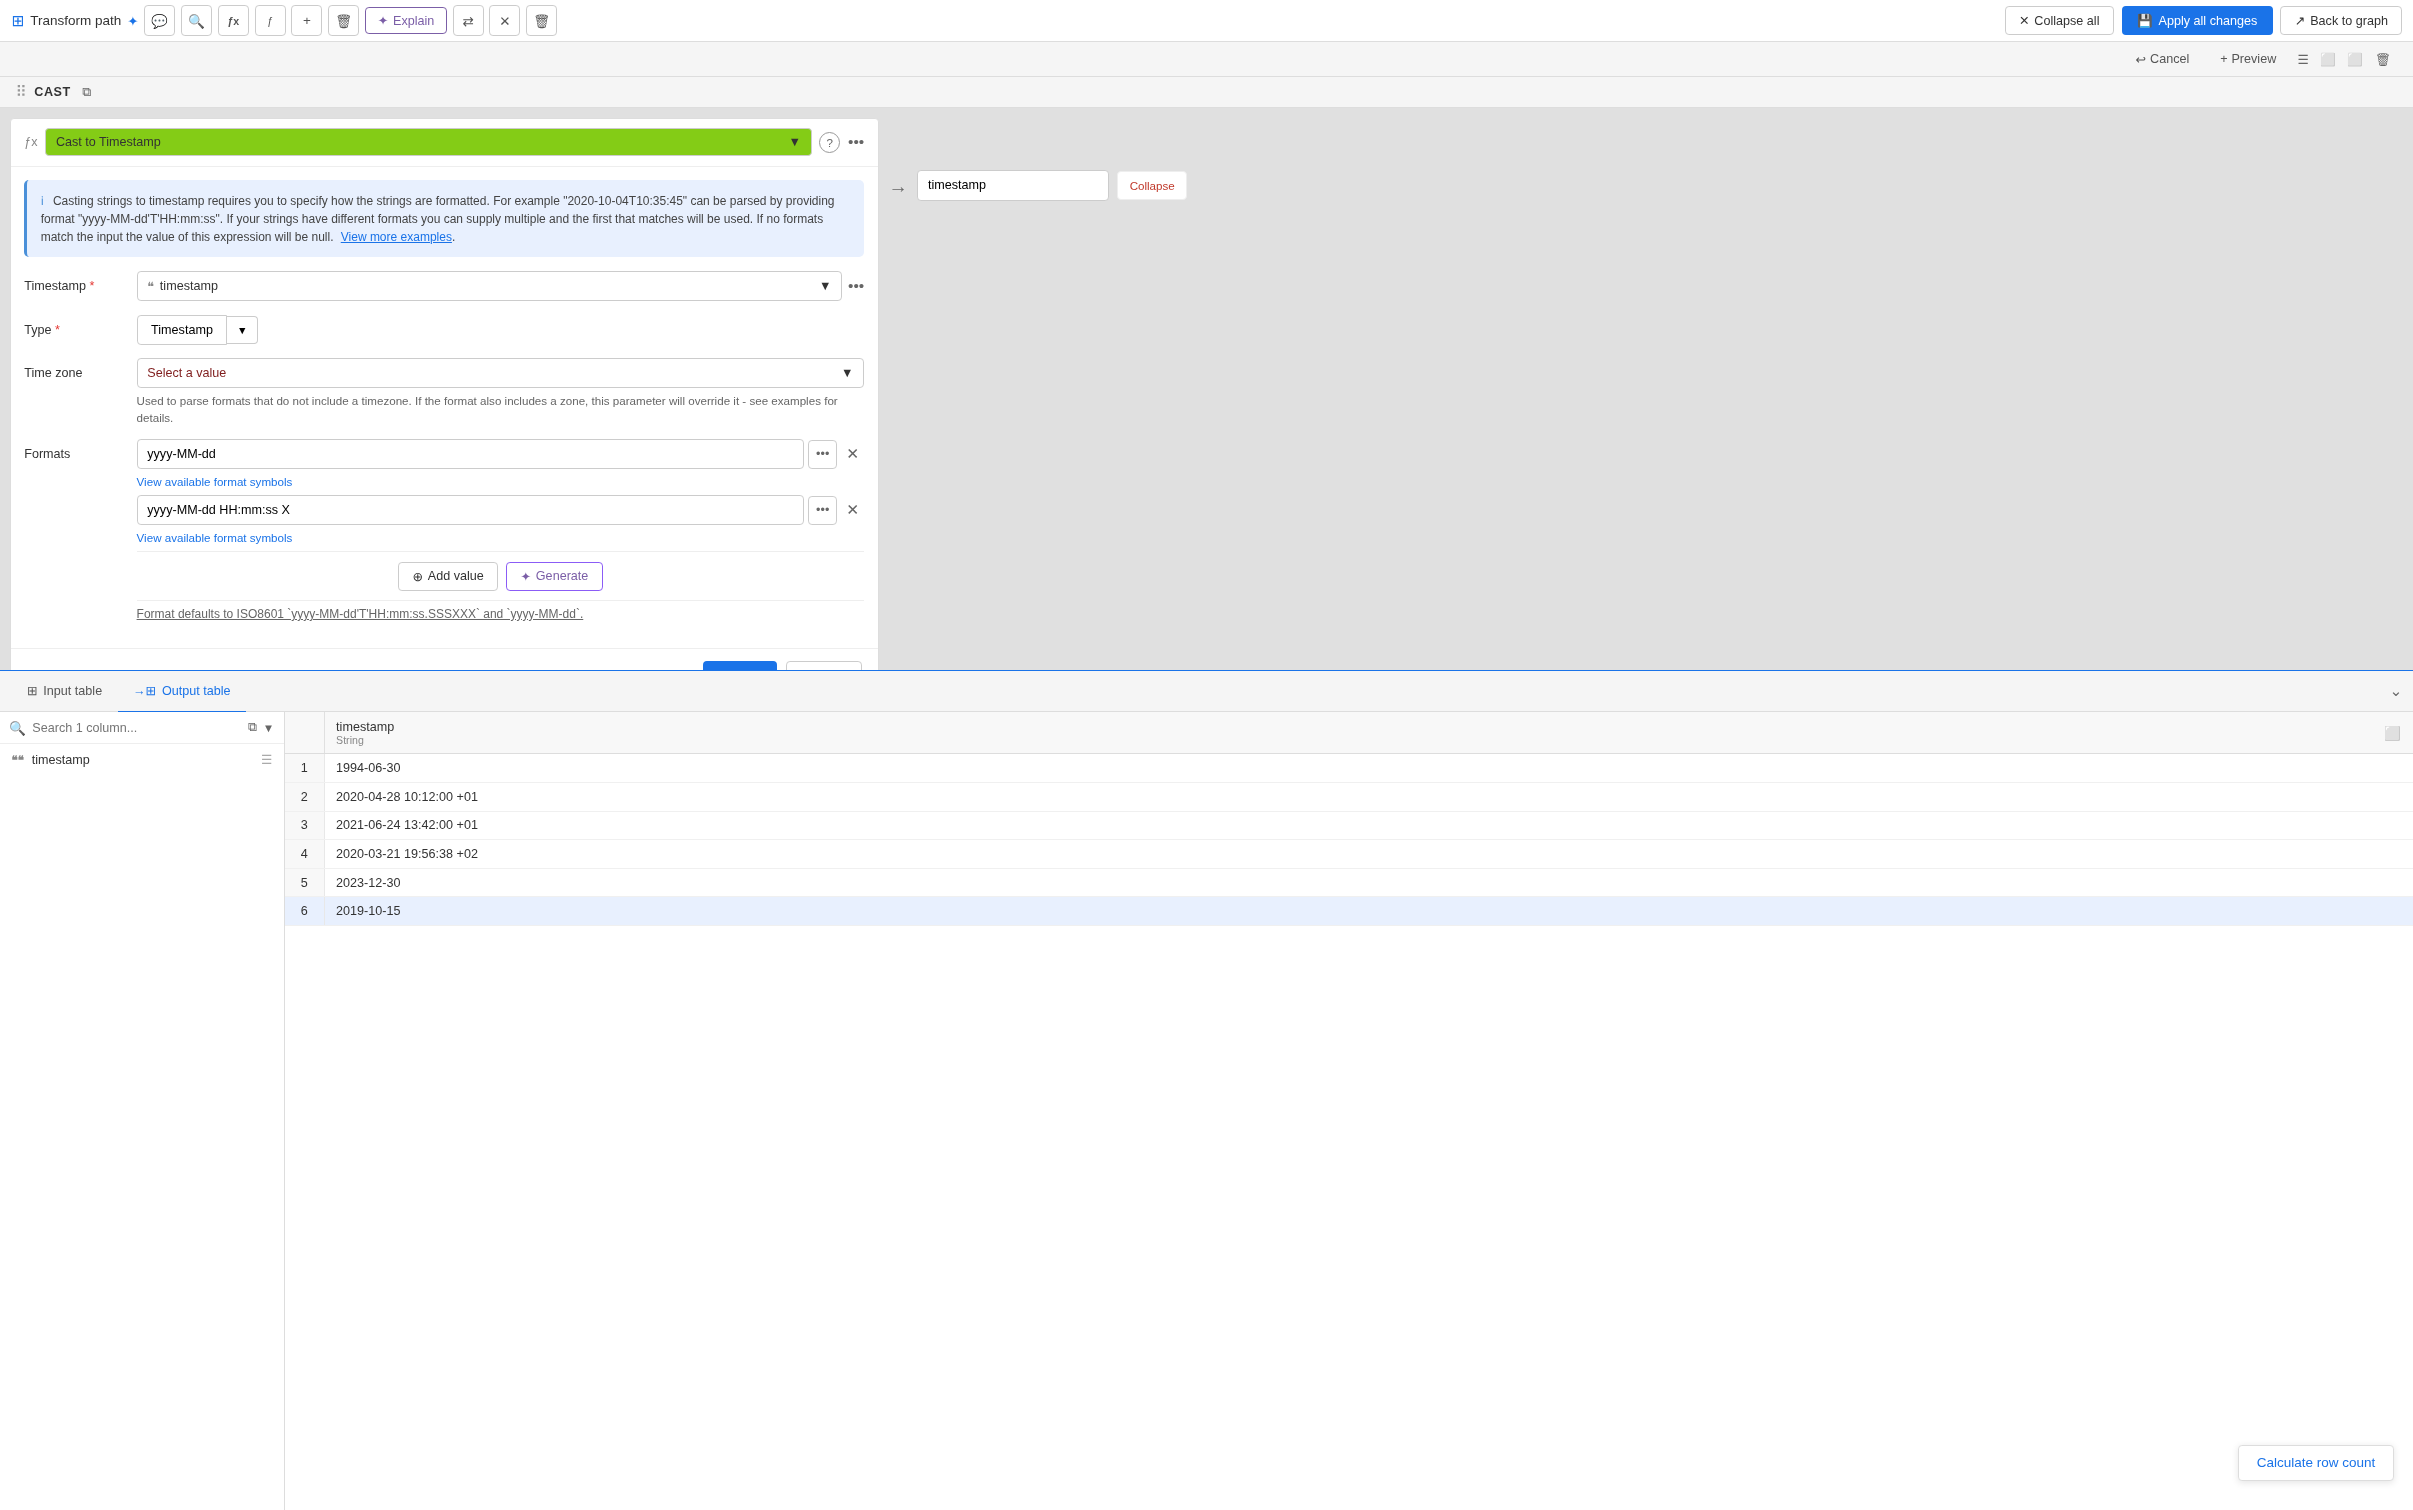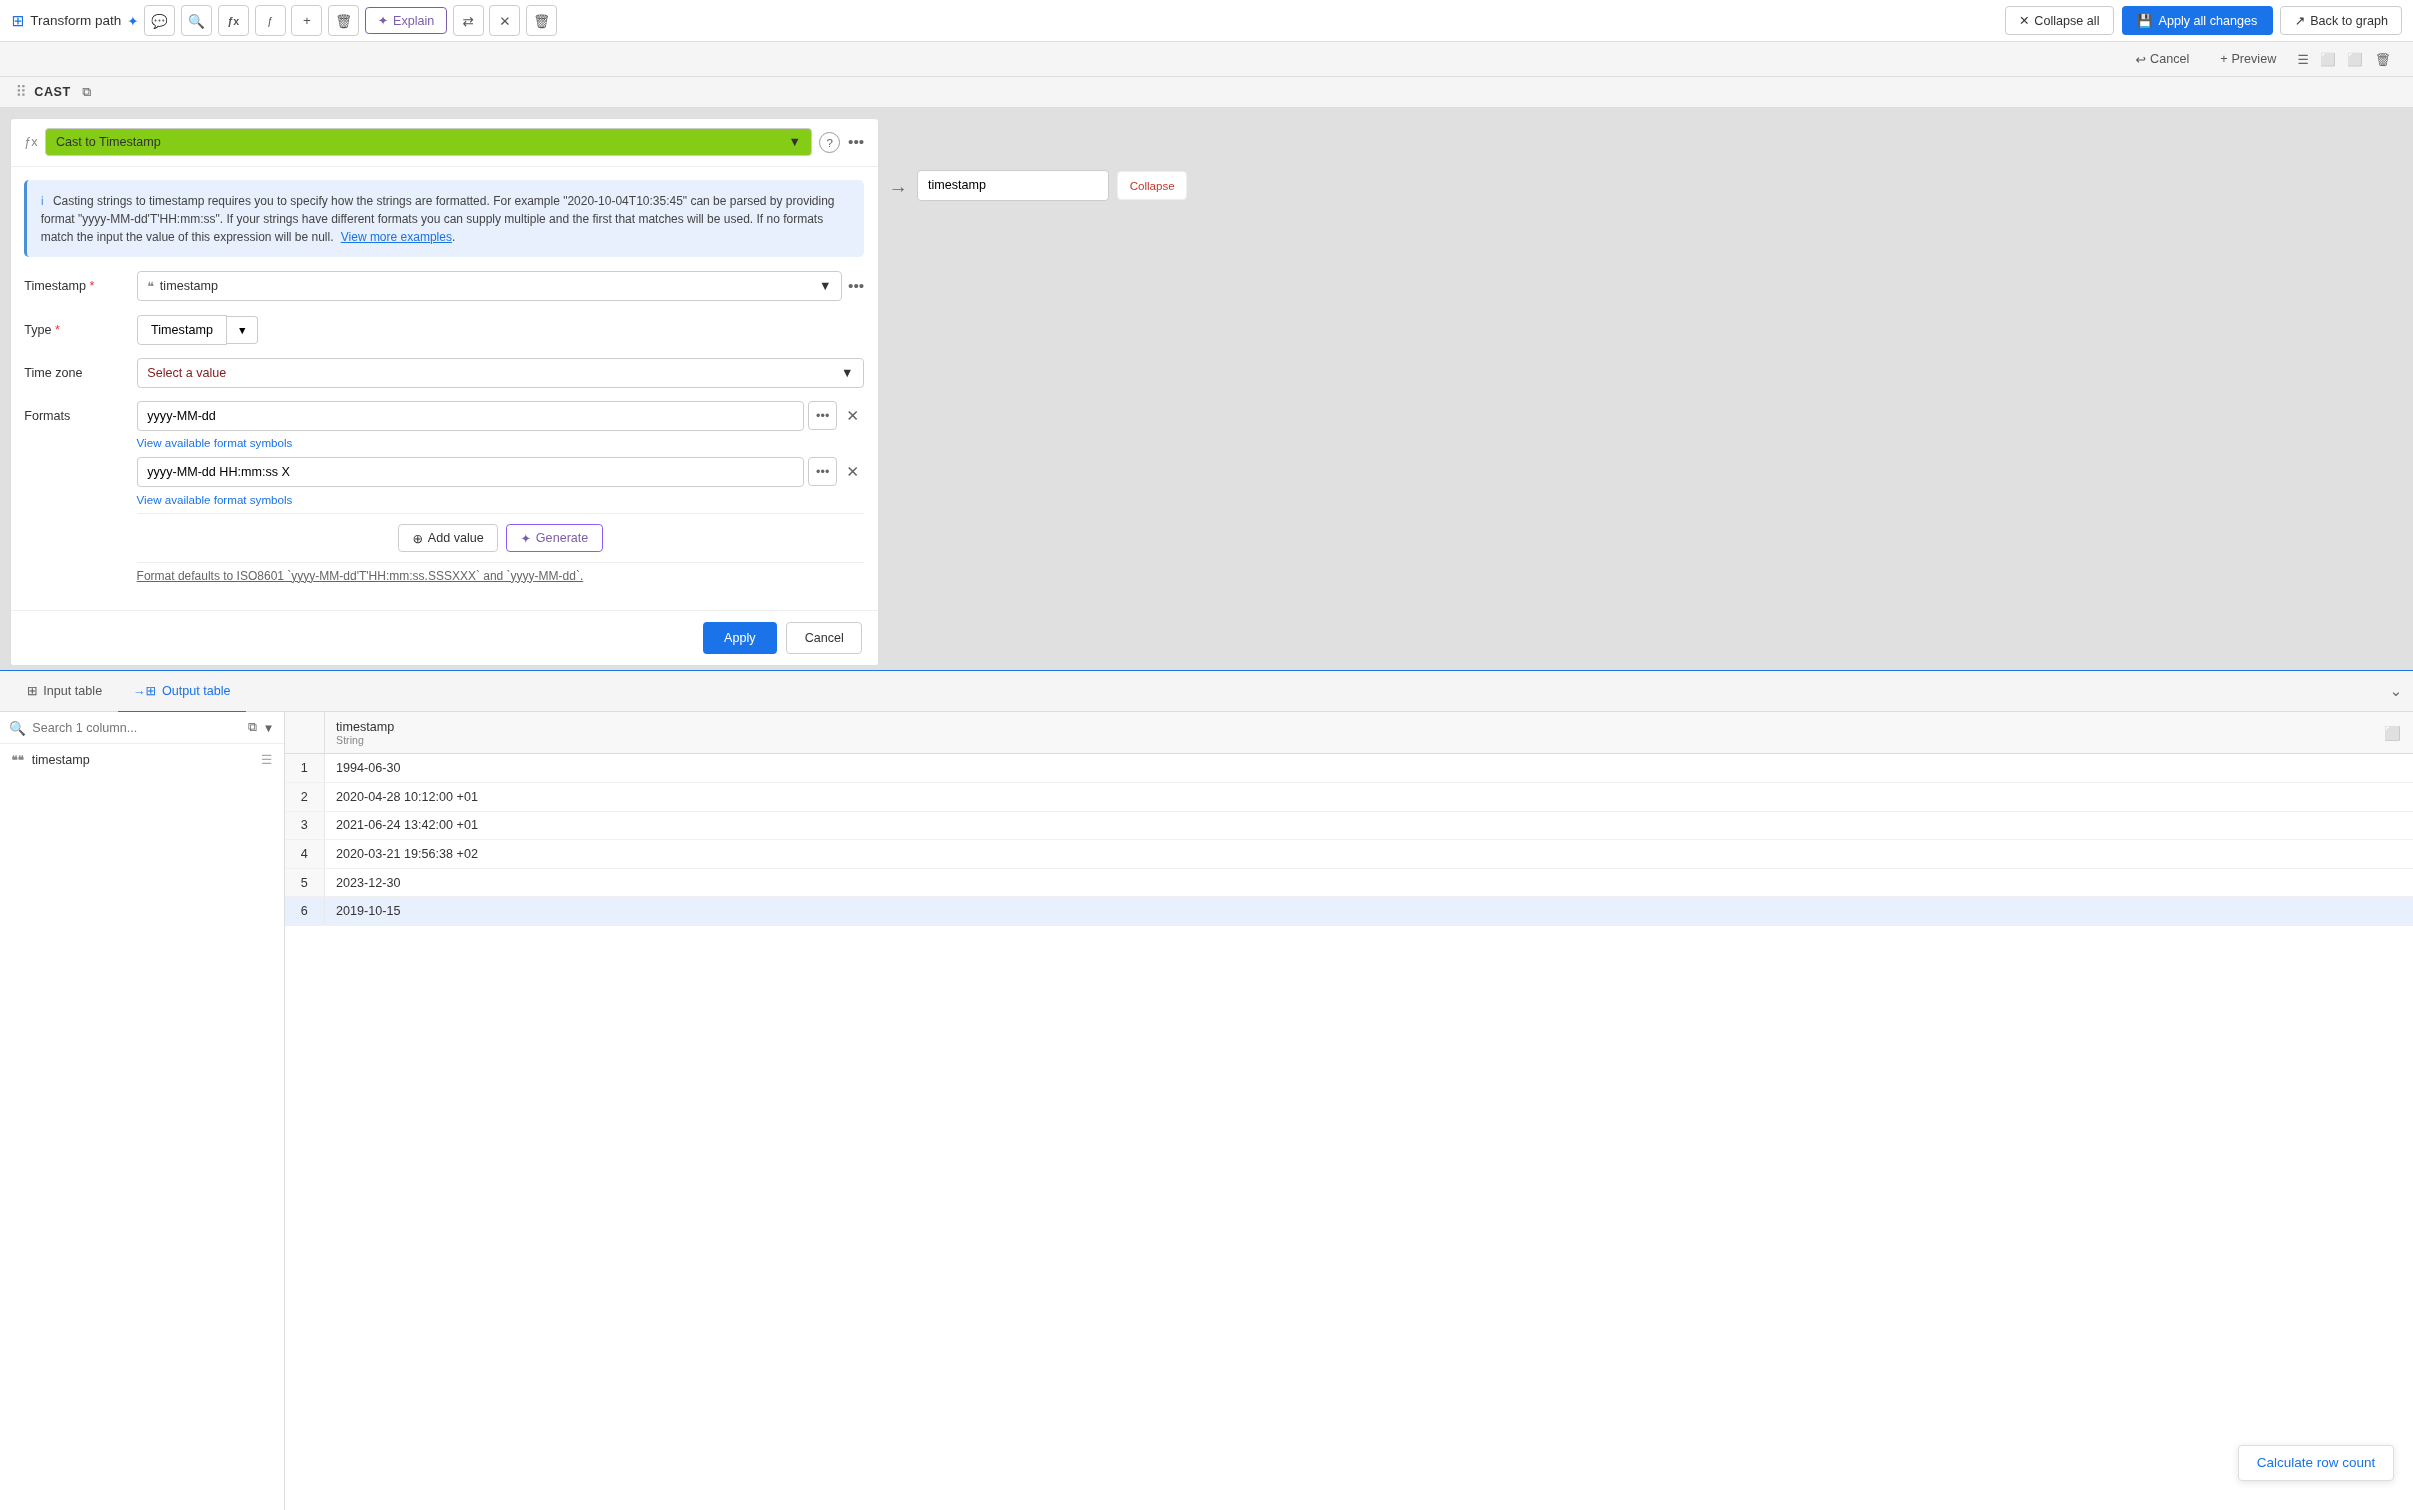--- a/index.html
+++ b/index.html
@@ -762,20 +762,21 @@
             </div>
           </div>
 
           <div class="form-row">
             <div class="form-label">Time zone</div>
             <div class="form-control">
               <div class="select-control">
                 <span style="color:#7f1d1d;">Select a value</span>
                 <span>▼</span>
               </div>
+              <div style="margin-top:5.8px;font-size:11.6px;color:#666;line-height:1.4;">Used to parse formats that do not include a timezone. If the format also includes a zone, this parameter will override it - see examples for details.</div>
             </div>
           </div>
 
           <div class="form-row">
             <div class="form-label" style="padding-top:7.7px;">Formats</div>
             <div class="form-control">
 
               
               <div class="format-input-row">
                 <input class="format-input" type="text" value="yyyy-MM-dd" style="">

